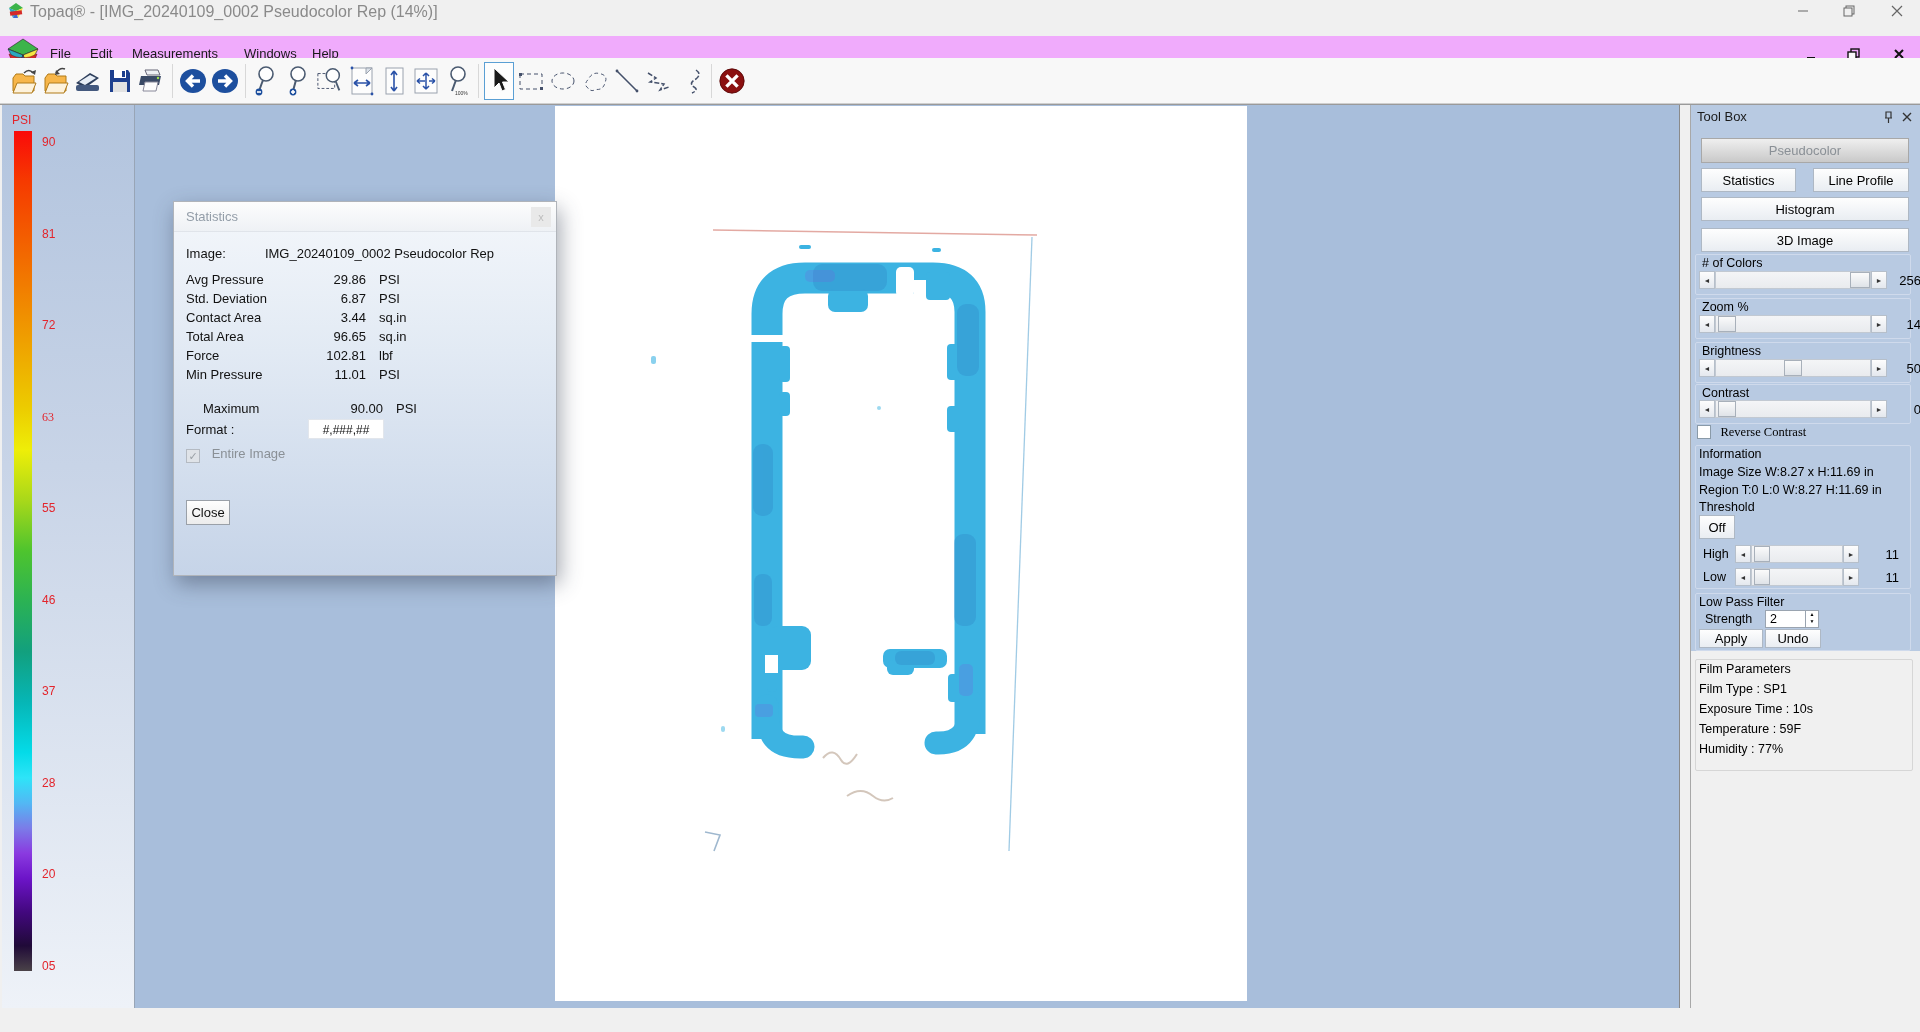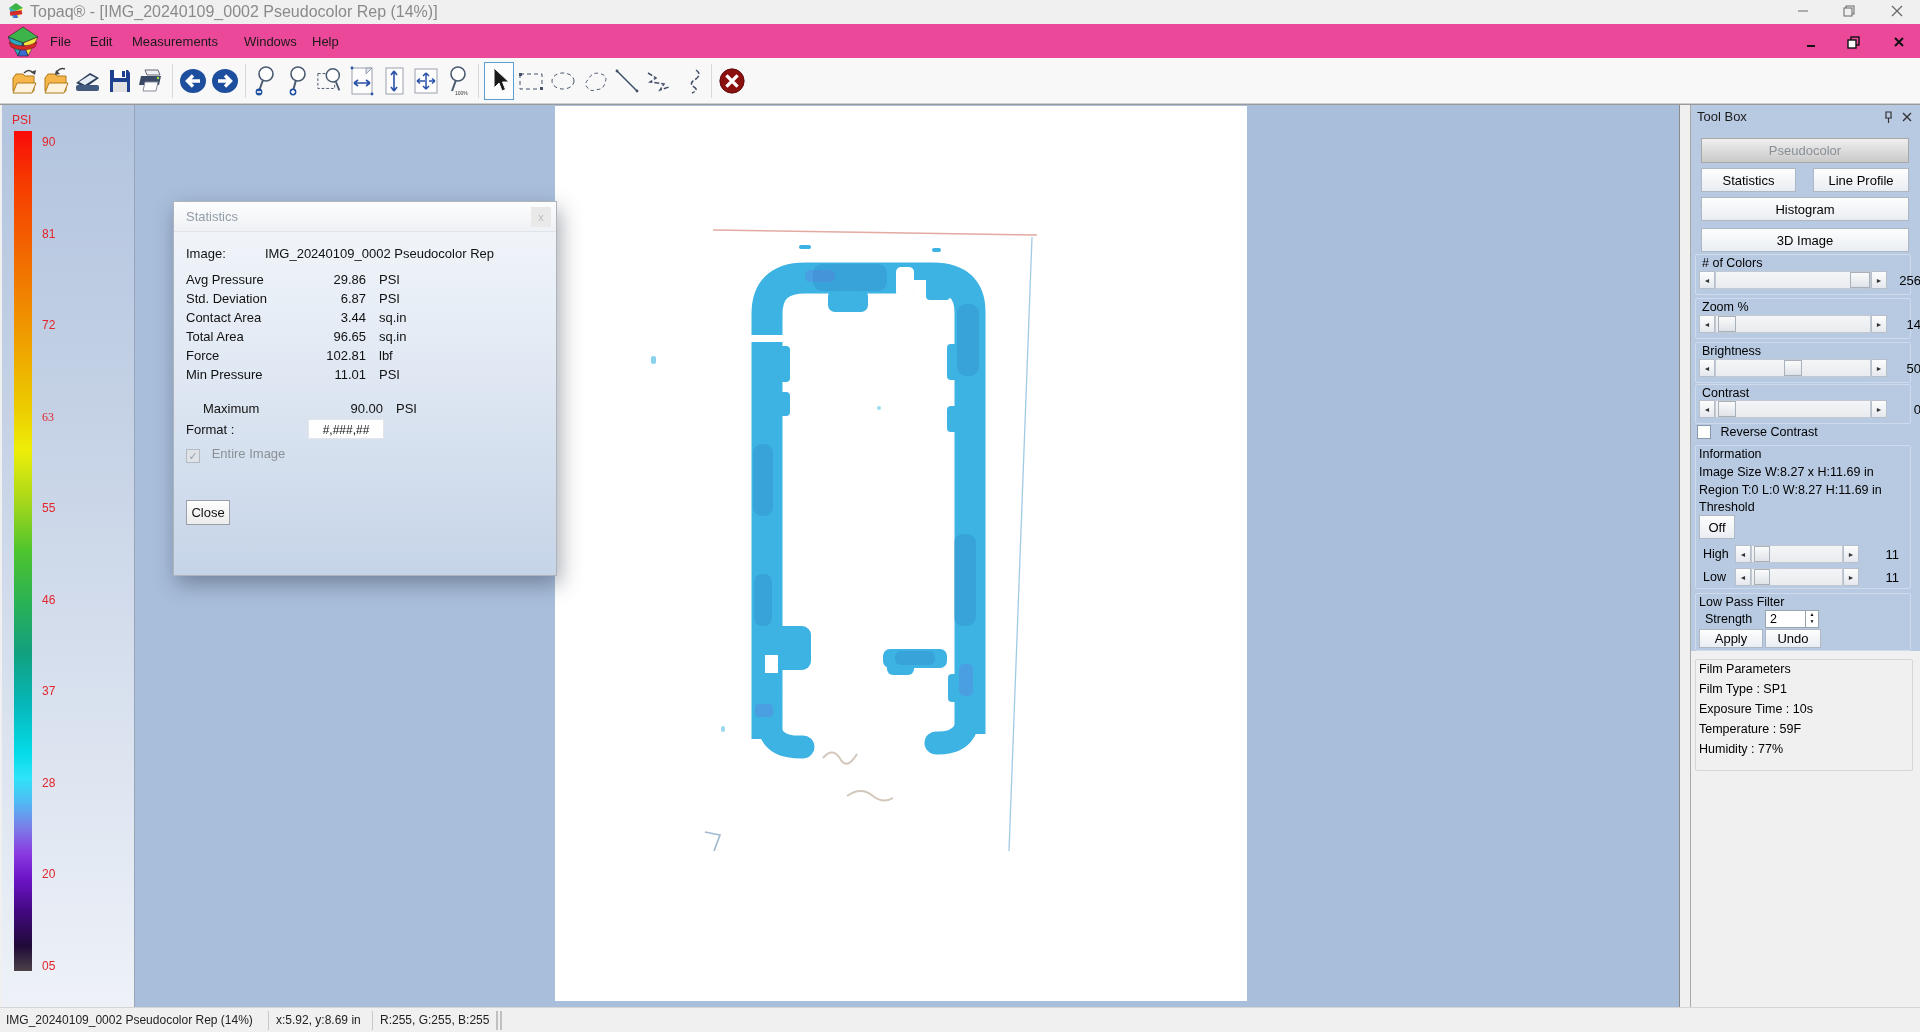--- a/index.html
+++ b/index.html
@@ -7,21 +7,21 @@
   #app { position:relative; width:1920px; height:1032px; }
 
   
   #titlebar { position:absolute; left:0; top:0; width:1920px; height:22px; background:#f0f0f0; }
   #titlebar .app-icon { position:absolute; left:8px; top:3px; width:16px; height:16px; }
   #titlebar .title-text { position:absolute; left:30px; top:3px; font-size:16px; color:#8a8a8a; }
   .win-btn { position:absolute; top:0; width:30px; height:22px; display:flex; align-items:center; justify-content:center; }
   .win-btn svg { display:block; }
 
   
-  #menubar { position:absolute; left:0; top:24px; width:1920px; height:36px; background:#ec4899; }
+  #menubar { position:absolute; left:0; top:36px; width:1920px; height:36px; background:#f0abfc; }
   #menubar .logo { position:absolute; left:6px; top:2px; width:34px; height:31px; }
   .menu-item { position:absolute; top:8px; font-size:13px; color:#1a1a1a; padding:2px 6px; }
   .mdi-btn { position:absolute; top:7px; width:26px; height:22px; display:flex; align-items:center; justify-content:center; }
 
   
   #toolbar { position:absolute; left:0; top:58px; width:1920px; height:46px; background:#f8f8f8; border-bottom:1px solid #cfcfcf; display:flex; align-items:center; padding-left:8px; }
   .tool { width:30px; height:38px; display:flex; align-items:center; justify-content:center; margin:0 1px; border:1px solid transparent; }
   .tool.active { border:1px solid #5a9fd4; background:#fdfdfd; }
   .tsep { width:1px; height:34px; background:#d8d8d8; margin:0 4px; }
 
@@ -494,21 +494,21 @@
         <span class="sl-arrow" style="left:0;">◄</span>
         <span class="sl-track" style="left:16px; width:156px;">
             <span class="sl-thumb" style="left:2px; width:18px;"></span>
           </span>
         <span class="sl-arrow" style="left:172px;">►</span>
         <span class="sl-value" style="left:192px; top:2px;">0</span>
       </div>
 
       <div style="position:absolute; left:6px; top:320px;">
         <span class="cbx empty"></span>
-        <span style="margin-left:6px; vertical-align:1px;">Reverse Contrast</span>
+        <span style="margin-left:6px; vertical-align:1px;font-family:Liberation Serif, serif;">Reverse Contrast</span>
       </div>
 
       <div class="tgroup" style="left:4px; top:340px; width:216px; height:144px;"></div>
       <span class="info-line" style="top:342px;">Information</span>
       <span class="info-line" style="top:360px;">Image Size W:8.27 x H:11.69 in</span>
       <span class="info-line" style="top:378px;">Region T:0 L:0 W:8.27 H:11.69 in</span>
       <span class="info-line" style="top:395px;">Threshold</span>
       <div class="tbtn" style="left:8px; top:410px; width:36px; height:24px;">Off</div>
 
       <div style="position:absolute; left:0; top:440px; width:230px; height:20px;">
@@ -546,23 +546,14 @@
 
       <div class="tgroup gray" style="left:4px; top:554px; width:218px; height:112px;"></div>
       <span class="info-line" style="top:557px;">Film Parameters</span>
       <span class="info-line" style="top:577px;">Film Type : SP1</span>
       <span class="info-line" style="top:597px;">Exposure Time : 10s</span>
       <span class="info-line" style="top:617px;">Temperature : 59F</span>
       <span class="info-line" style="top:637px;">Humidity : 77%</span>
     </div>
   </div>
 
-  <div id="statusbar">
-    <span class="sseg" style="left:6px;">IMG_20240109_0002 Pseudocolor Rep (14%)</span>
-    <div class="ssep" style="left:268px;"></div>
-    <span class="sseg" style="left:276px;">x:5.92, y:8.69 in</span>
-    <div class="ssep" style="left:372px;"></div>
-    <span class="sseg" style="left:380px;">R:255, G:255, B:255</span>
-    <div class="grip" style="left:496px;"></div>
-    <div class="grip" style="left:500px;"></div>
-  </div>
 
 </div>
 
 </body></html>

